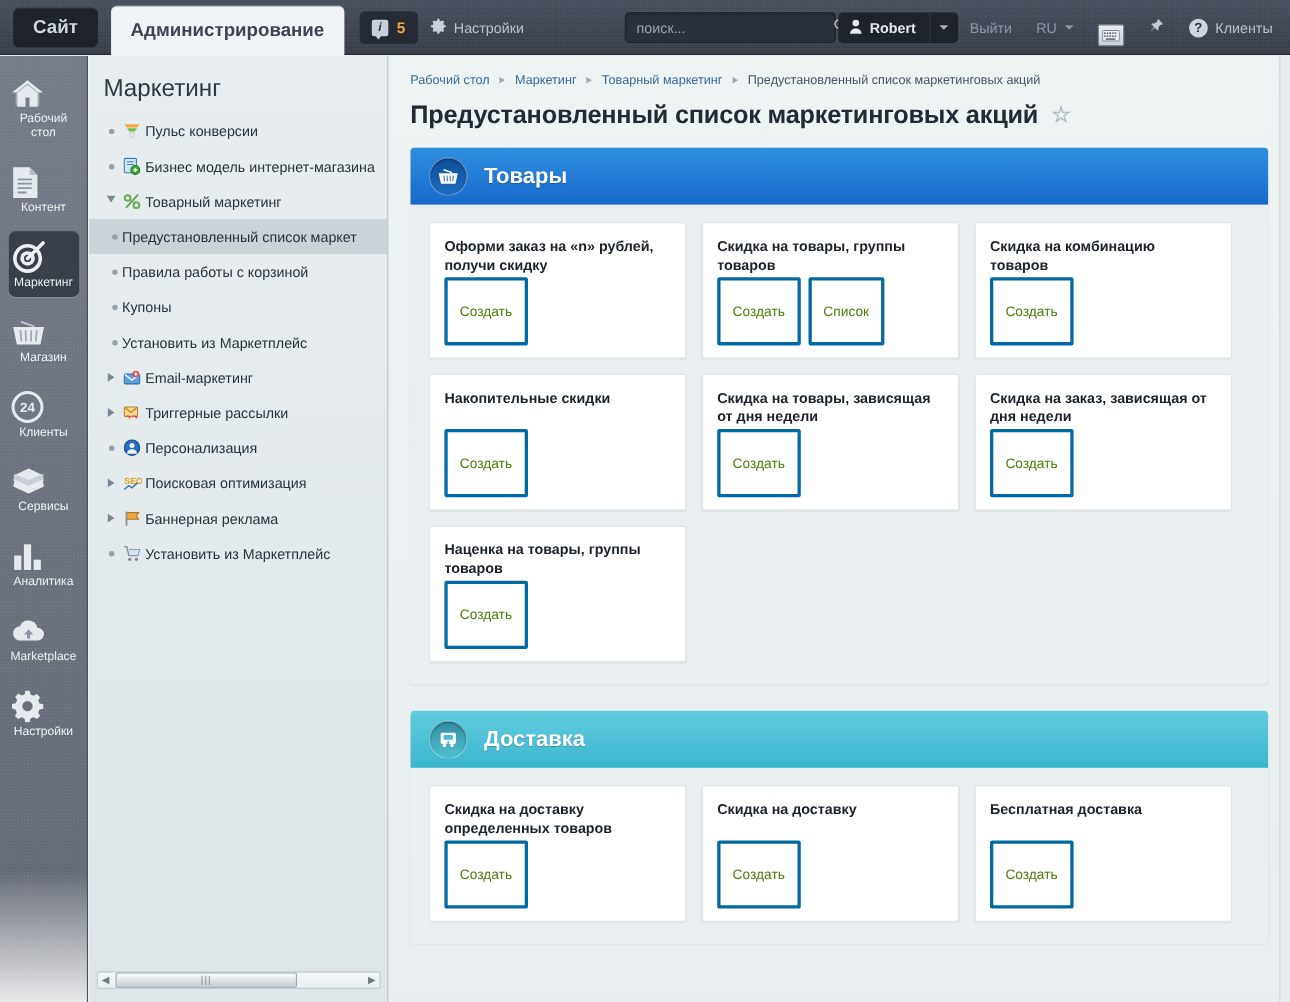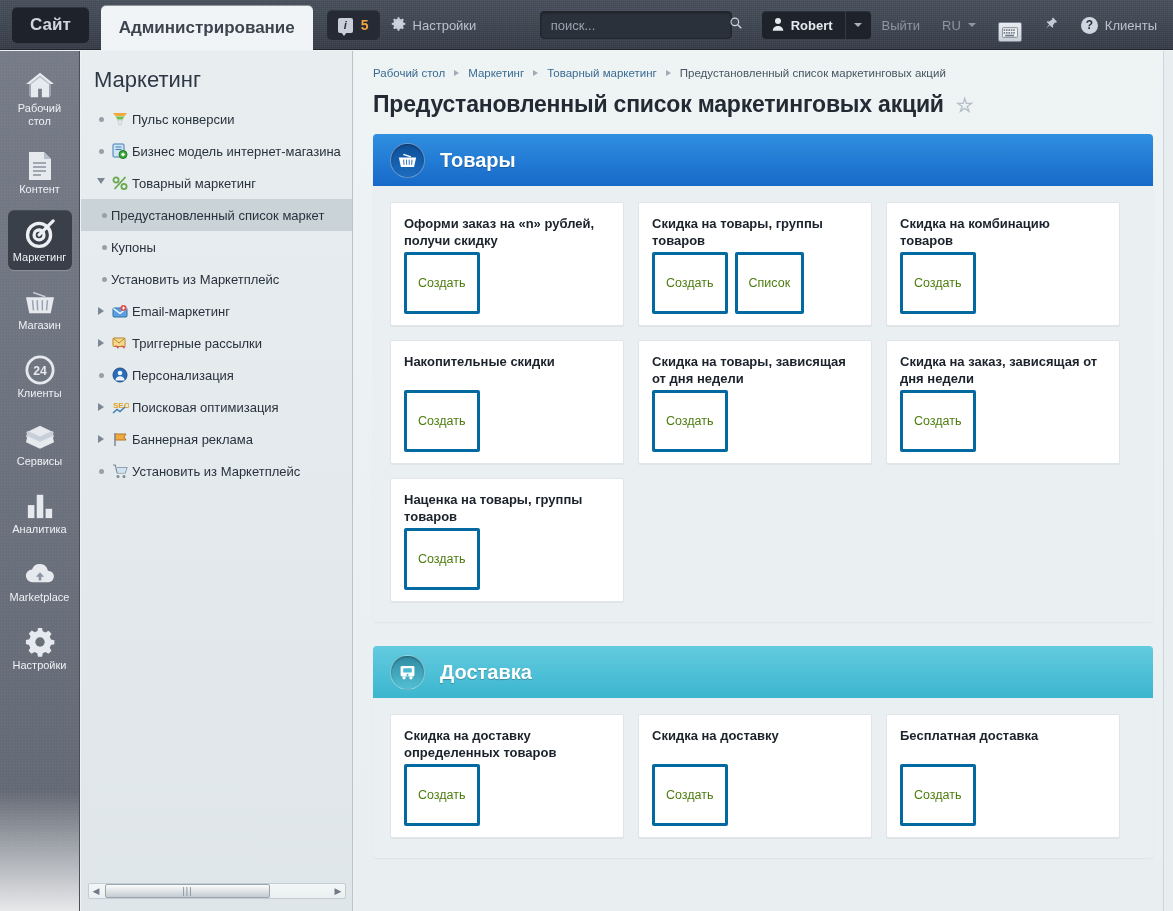--- a/index.html
+++ b/index.html
@@ -71,21 +71,21 @@
     display: flex; align-items: center; padding: 12px 8px;
     box-shadow: inset 0 1px 2px rgba(0,0,0,.4);
   }
   .search-box input {
     flex: 1; background: transparent; border: 0; outline: none;
     color: #cfd6e0; font-size: 13px; font-family: inherit;
   }
   .search-box input::placeholder { color: #9aa3b0; }
 
   .user-pill {
-    margin: 11px 0 0 30px; height: 28px; background: #1d222b; border-radius: 4px;
+    margin: 11px 0 0 2px; height: 28px; background: #1d222b; border-radius: 4px;
     display: flex; align-items: stretch; cursor: pointer;
     box-shadow: inset 0 1px 0 rgba(255,255,255,.07);
   }
   .user-pill .u-main {
     display: flex; align-items: center; gap: 7px; padding: 0 12px 0 10px;
     color: #e4e9ef; font-size: 13px; font-weight: bold;
   }
   .user-pill .u-arrow {
     width: 26px; display: flex; align-items: center; justify-content: center;
     border-left: 1px solid #343b46; color: #a8b1bd;
@@ -120,21 +120,21 @@
   }
   .rail-item {
     width: 64px; margin: 0 auto 8px; padding: 7px 2px 6px;
     border-radius: 6px; text-align: center; cursor: pointer;
     color: #eef1f5; font-size: 11px; line-height: 13px;
   }
   .rail-item.active {
     background: #3a4049;
     box-shadow: inset 0 1px 0 rgba(255,255,255,.08), 0 1px 0 rgba(255,255,255,.18);
   }
-  .rail-ico { height: 34px; display: flex; align-items: center; justify-content: center; }
+  .rail-ico { height: 34px; display: flex; align-items: center; }
   .rail-ico svg { display: block; }
 
   
   .tree-panel {
     position: absolute; left: 81px; top: 51px; width: 272px; height: 860px;
     background: #e3eaec;
     background-image: linear-gradient(#e8eef0, #dfe6e9);
     border-right: 1px solid #b9c4ca;
     overflow: hidden;
   }
@@ -500,20 +500,26 @@
       <span>Товарный маркетинг</span>
     </li>
 
     <li class="tree-row child sel">
       <span class="tw">
           <i class="dot"></i>
         </span>
       <span>Предустановленный список маркет</span>
     </li>
 
+    <li class="tree-row child">
+      <span class="tw">
+          <i class="dot"></i>
+        </span>
+      <span>Правила работы с корзиной</span>
+    </li>
 
     <li class="tree-row child">
       <span class="tw">
           <i class="dot"></i>
         </span>
       <span>Купоны</span>
     </li>
 
     <li class="tree-row child">
       <span class="tw">

